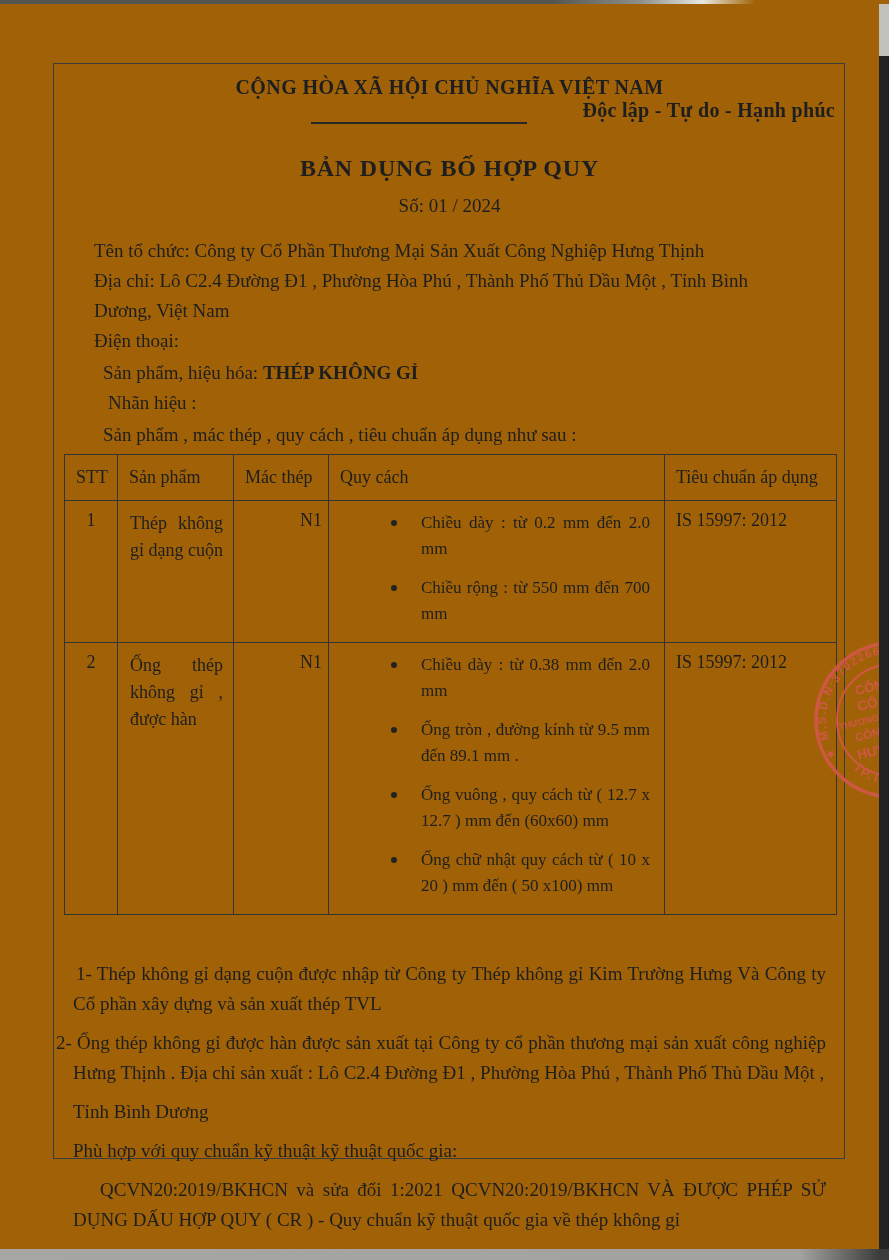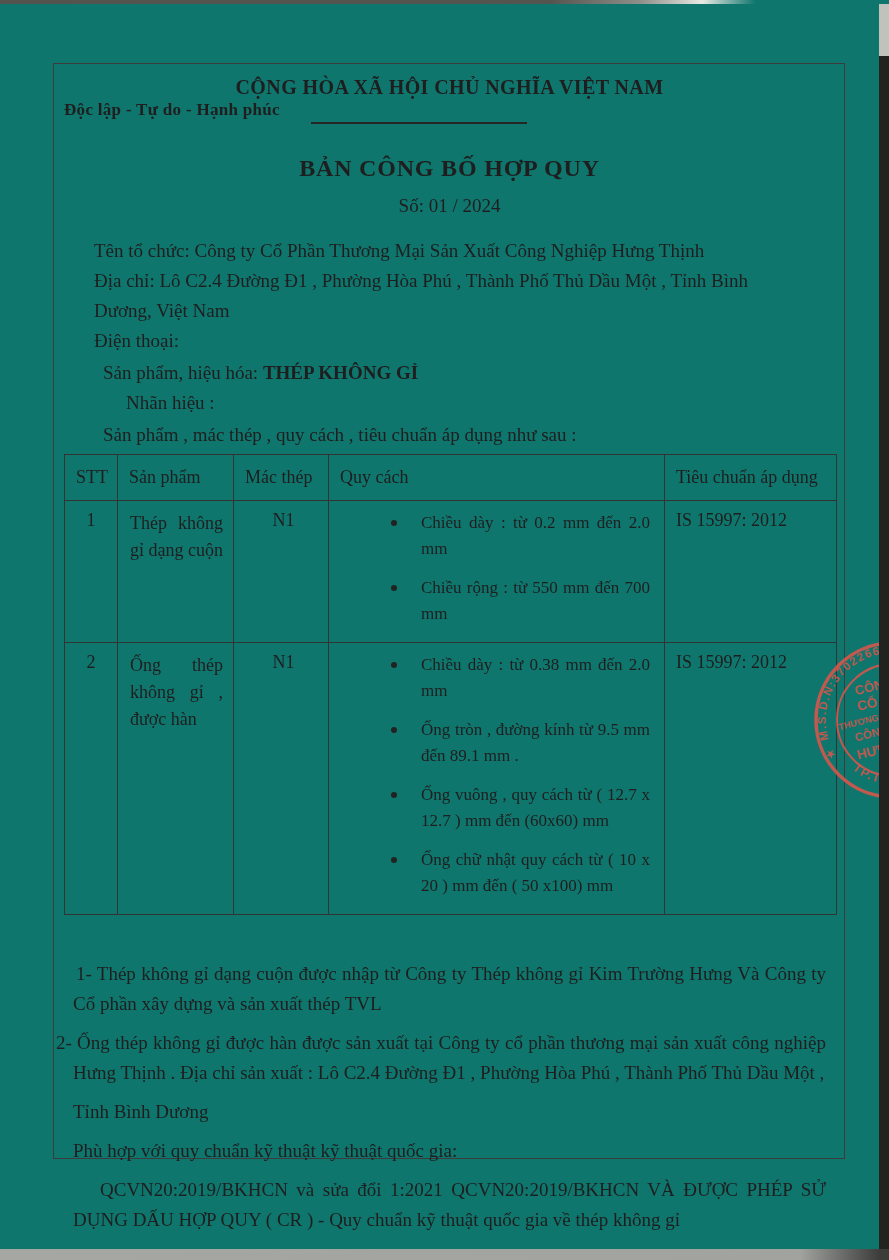--- a/index.html
+++ b/index.html
@@ -1,60 +1,60 @@
 <!DOCTYPE html>
 <html><head>
 <meta charset="utf-8">
 <style>
   html,body{margin:0;padding:0;background:#fbfaf6;}
   .page{
     position:relative;
     width:889px;height:1260px;
-    background:#0f766e;
+    background:#a16207;
     overflow:hidden;
     font-family:"Liberation Serif","DejaVu Serif",serif;
     color:#1e1e1e;
   }
   
   .scan-top{position:absolute;left:0;top:0;width:100%;height:4px;z-index:5;
     background:linear-gradient(to right,#54544e 0%,#59595300 0%,#54544e 0%,#55554f 62%,#8f8f89 72%,#e9e9e4 79%,#fbfaf600 85%);}
   .scan-right-light{position:absolute;left:879px;top:4px;width:10px;height:52px;background:#c2c2bd;z-index:5;}
   .scan-right{position:absolute;left:879px;top:56px;width:10px;height:1193px;background:#222220;z-index:5;}
   .scan-bottom{position:absolute;left:0;top:1249px;width:100%;height:11px;z-index:5;
     background:linear-gradient(to right,#a6a6a3 0%,#a2a29f 90%,#3c3c3a 99%);}
 
   
   .frame{
     position:absolute;left:53px;top:63px;width:792px;height:1096px;
     border:1px solid #3c3c3c;box-sizing:border-box;z-index:1;
   }
   .content{padding:10px 9px 0 10px;}
 
   .nat-title{margin-top:2px;text-align:center;font-size:20px;font-weight:bold;letter-spacing:.4px;line-height:23px;}
-  .motto{margin-top:0;text-align:left;font-size:17px;font-weight:bold;line-height:22px;letter-spacing:.3px;}
+  .motto{margin-top:0;text-align:right;font-size:20px;font-weight:bold;line-height:22px;letter-spacing:.3px;}
   .motto-underline{width:216px;height:0;border-top:2px solid #262626;margin:1px auto 0;transform:translateX(-31px);}
   .doc-title{margin-top:30px;text-align:center;font-size:24px;font-weight:bold;letter-spacing:.8px;line-height:29px;}
   .doc-number{margin-top:11px;text-align:center;font-size:19px;line-height:24px;}
 
   .org{font-size:19px;line-height:30px;}
   .org p{margin:0 0 0 30px;}
   .org .p-org{margin-top:18px;}
   .org .p-addr{max-width:712px;}
   .org .p-product{margin-left:39px;margin-top:2px;}
-  .org .p-brand{margin-left:62px;}
+  .org .p-brand{margin-left:44px;}
   .org .p-intro{margin-left:39px;margin-top:2px;}
   .bold{font-weight:bold;}
 
   table.spec{border-collapse:collapse;table-layout:fixed;width:772px;margin-top:4px;font-size:18px;}
   table.spec th,table.spec td{border:1px solid #333;vertical-align:top;box-sizing:border-box;}
   table.spec th{font-weight:normal;text-align:left;padding:12px 6px 12px 11px;font-size:18px;}
   th.c-stt,td.c-stt{text-align:center;padding-left:2px;padding-right:2px;}
   td{padding:8px 6px 8px 11px;}
   td.c-prod{text-align:justify;padding:9px 10px 9px 12px;line-height:27px;}
-  td.c-grade{text-align:center;padding-top:9px;}
+  td.c-grade{text-align:right;padding-top:9px;}
   td.c-stt{padding-top:9px;}
   td.c-std{padding-top:9px;}
   td.c-specs{padding:9px 6px 2px 0;}
   ul.spec-list{list-style:none;margin:0;padding:0;}
   ul.spec-list li{
     position:relative;padding:0 8px 0 92px;margin:0 0 13px 0;
     font-size:17px;line-height:26px;text-align:justify;
   }
   ul.spec-list li::before{
     content:"";position:absolute;left:62px;top:10px;width:6px;height:6px;border-radius:50%;background:#222;
@@ -81,21 +81,21 @@
   <div class="scan-right"></div>
   <div class="scan-bottom"></div>
 
   <div class="frame">
     <div class="content">
 
       <div class="nat-title">CỘNG HÒA XÃ HỘI CHỦ NGHĨA VIỆT NAM</div>
       <div class="motto">Độc lập - Tự do - Hạnh phúc</div>
       <div class="motto-underline"></div>
 
-      <div class="doc-title">BẢN CÔNG BỐ HỢP QUY</div>
+      <div class="doc-title">BẢN DỤNG BỐ HỢP QUY</div>
       <div class="doc-number">Số: 01 / 2024</div>
 
       <div class="org">
         <p class="p-org">Tên tổ chức: Công ty Cổ Phần Thương Mại Sản Xuất Công Nghiệp Hưng Thịnh</p>
         <p class="p-addr">Địa chỉ: Lô C2.4 Đường Đ1 , Phường Hòa Phú , Thành Phố Thủ Dầu Một , Tỉnh Bình Dương, Việt Nam</p>
         <p>Điện thoại:</p>
         <p class="p-product"><span>Sản phẩm, hiệu hóa: </span><span class="bold">THÉP KHÔNG GỈ</span></p>
         <p class="p-brand">Nhãn hiệu :</p>
         <p class="p-intro">Sản phẩm , mác thép , quy cách , tiêu chuẩn áp dụng như sau :</p>
       </div>

